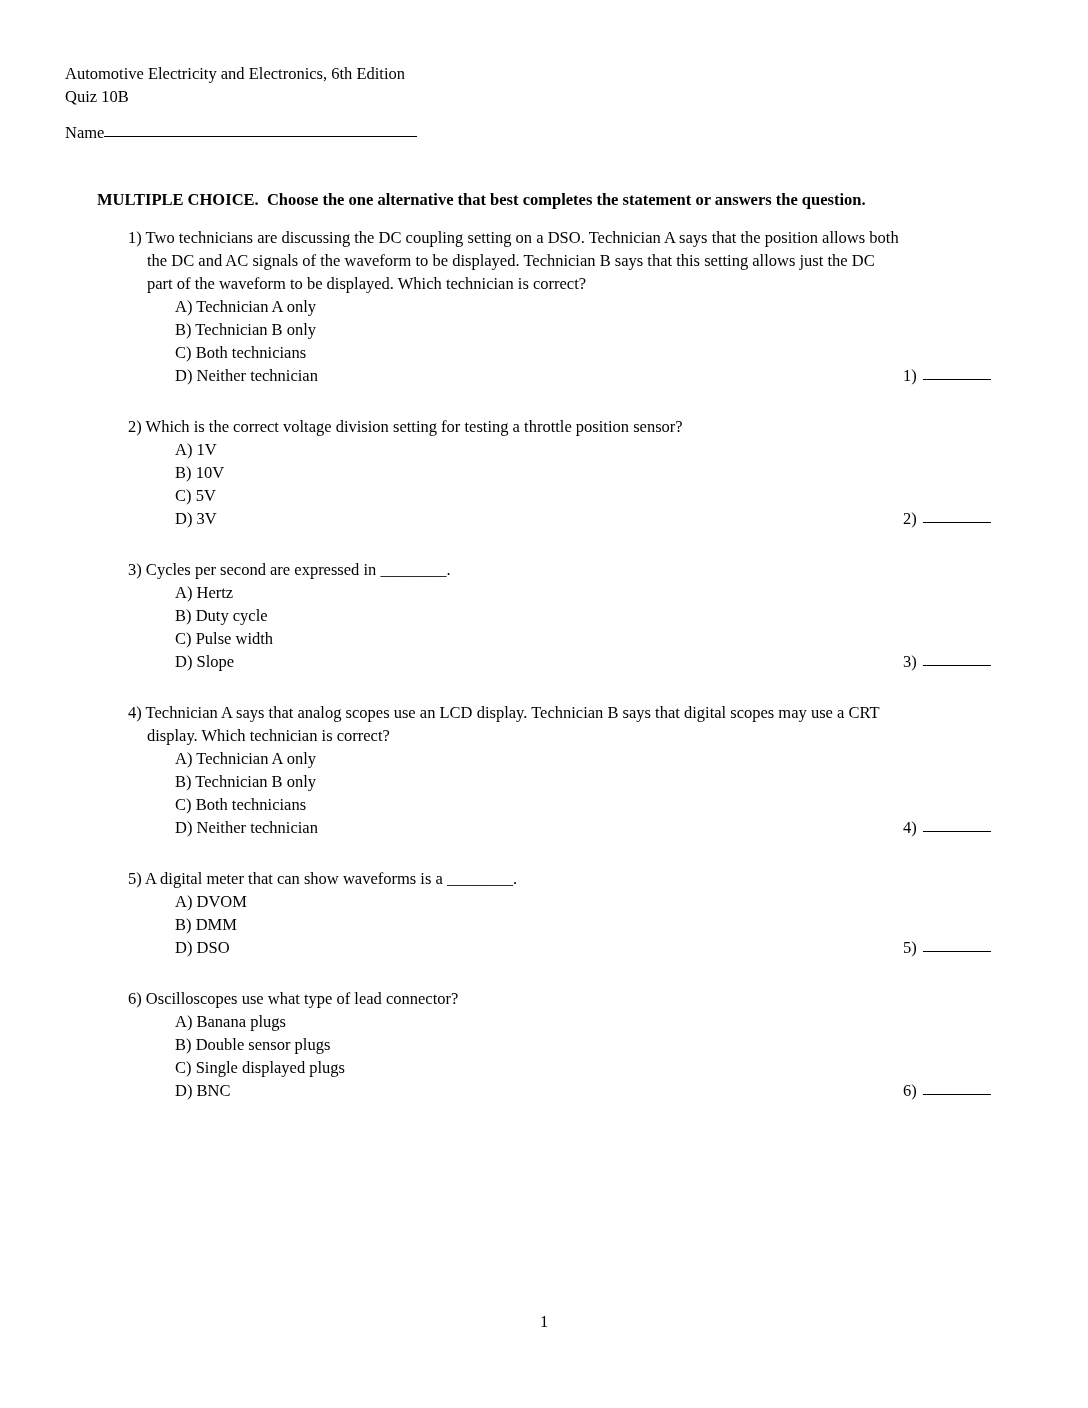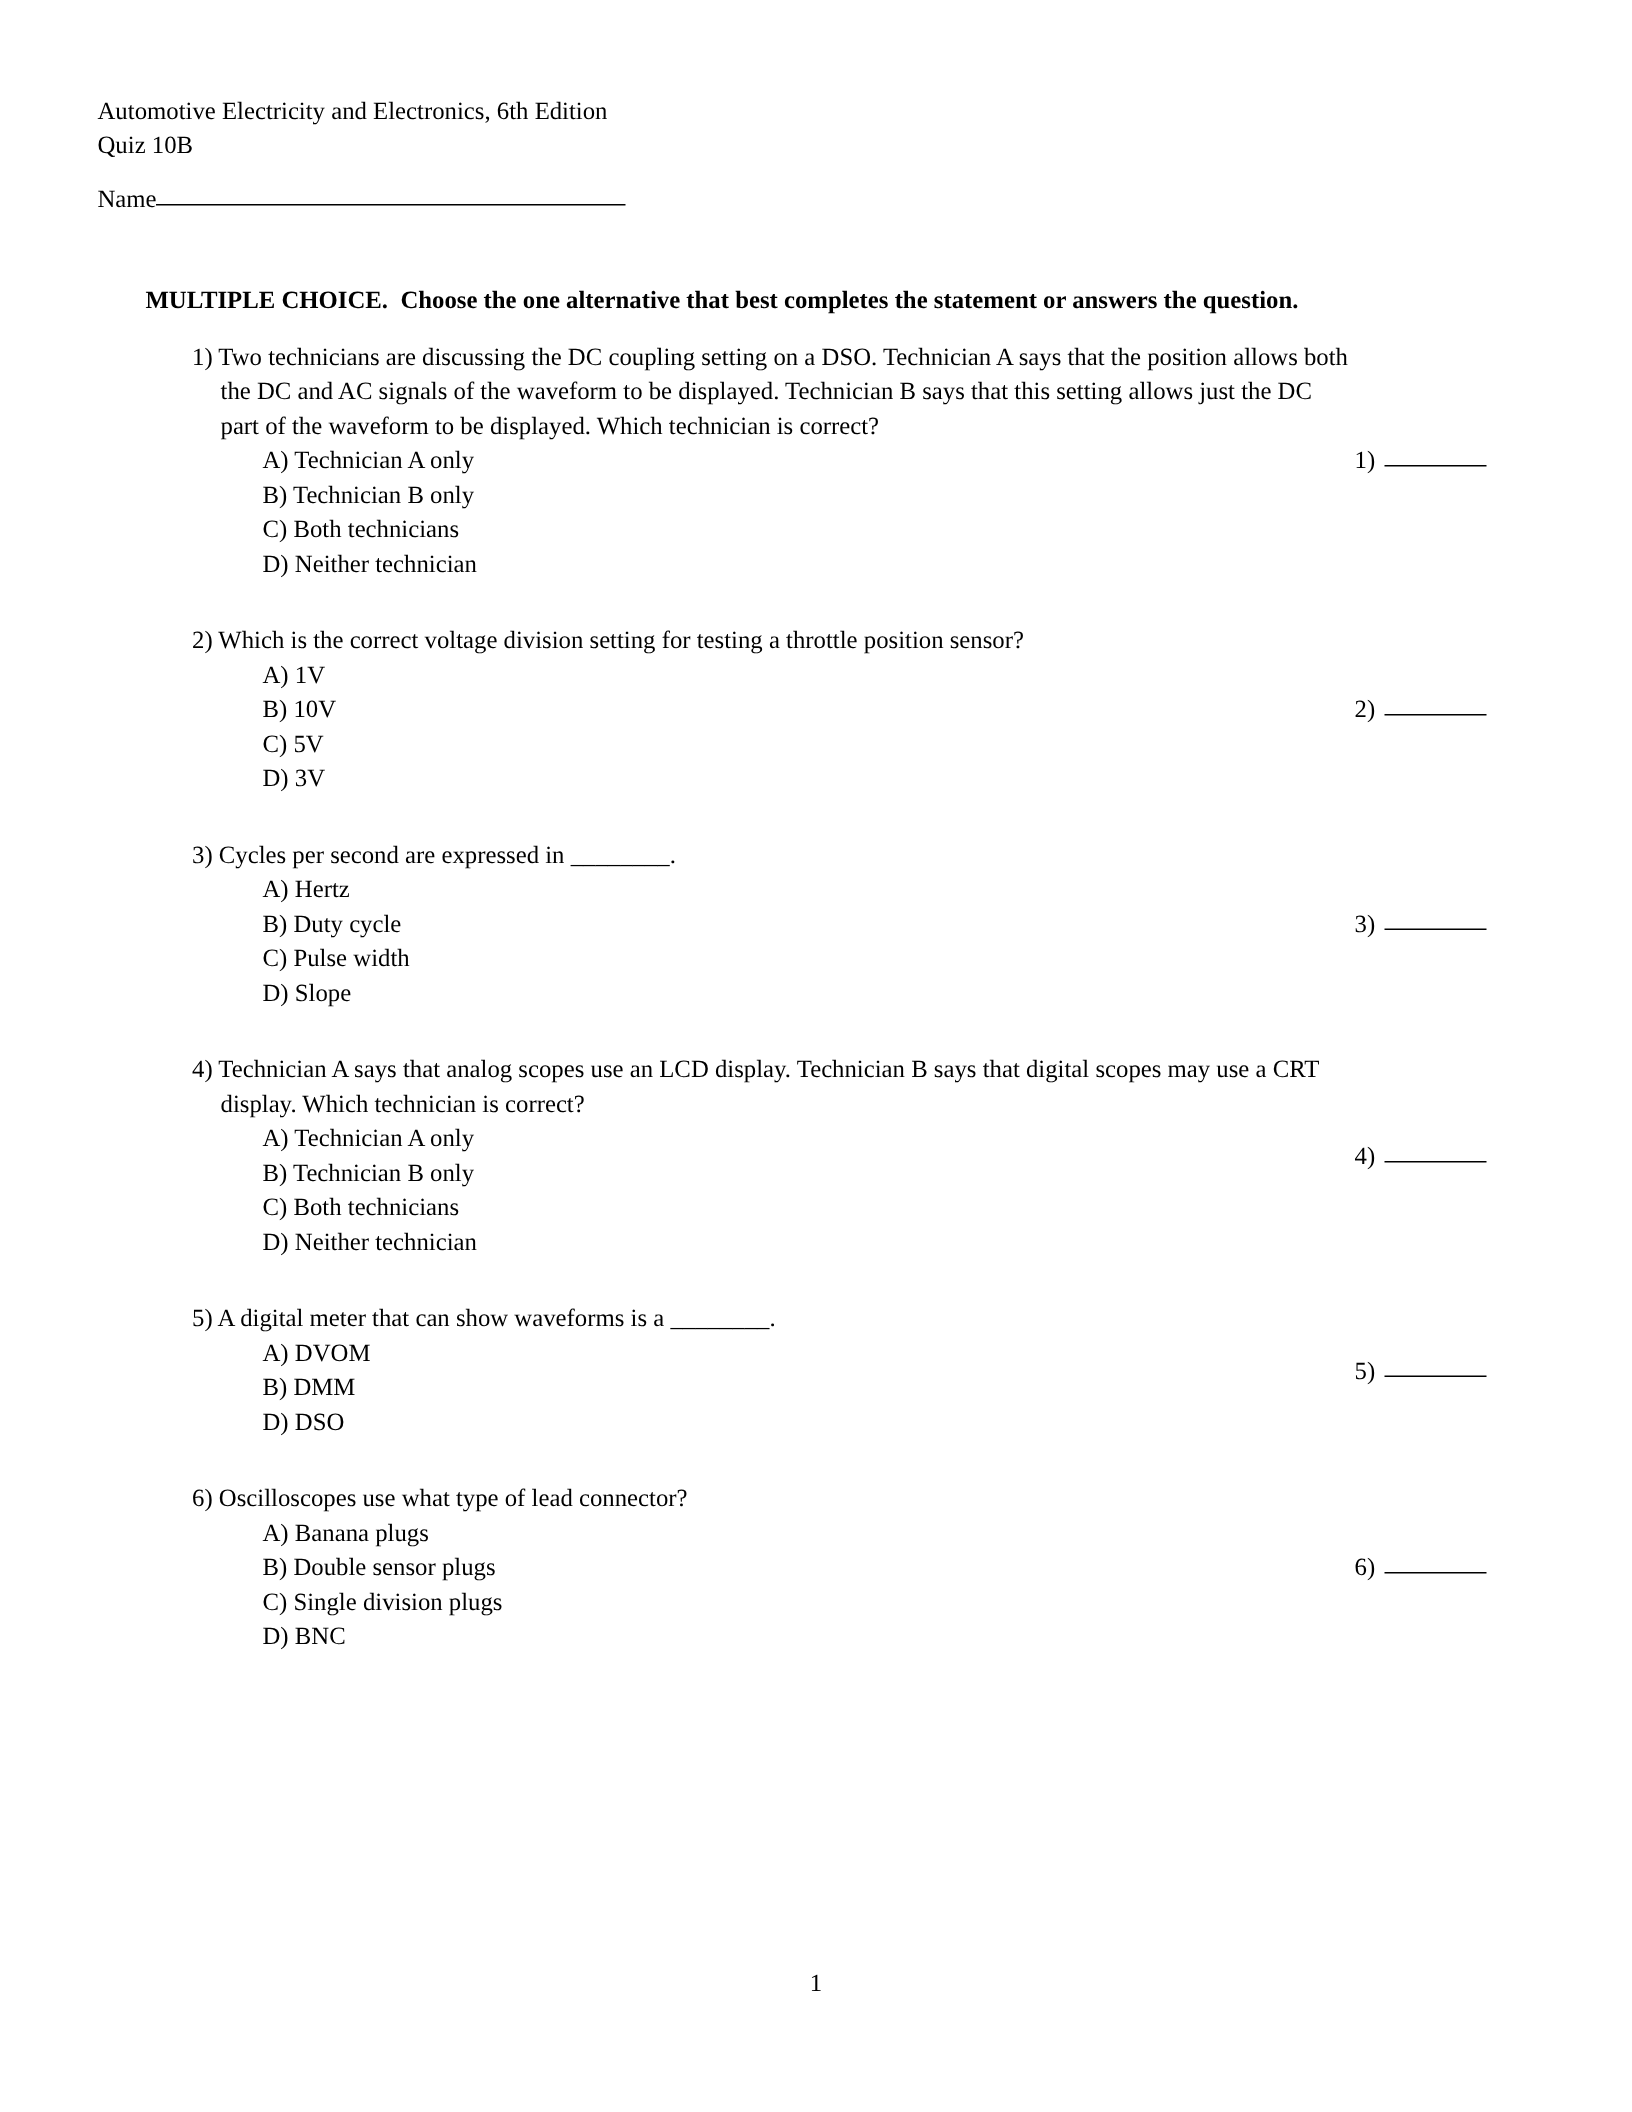--- a/index.html
+++ b/index.html
@@ -39,21 +39,21 @@
     font-weight: 700;
     margin-left: 32px;
   }
   .mc-heading .mc-label { font-weight: 700; }
   .mc-heading .mc-rest  { font-weight: 700; }
   .questions-list {
     margin-top: 15px;
   }
   .question-block {
     display: flex;
-    align-items: center;
+    align-items: flex-end;
     margin-bottom: 28px;
   }
   .q-main {
     flex: 0 0 838px;
     box-sizing: border-box;
     padding-left: 63px;
   }
   .q-text {
     padding-left: 19px;
     text-indent: -19px;
@@ -162,21 +162,21 @@
           </div>
         </div>
         <div class="q-answer"><span>5)</span><span class="answer-blank">&nbsp;</span></div>
       </div>
       <div class="question-block">
         <div class="q-main">
           <div class="q-text">6) Oscilloscopes use what type of lead connector?</div>
           <div class="q-choices">
             <div class="q-choice">A) Banana plugs</div>
             <div class="q-choice">B) Double sensor plugs</div>
-            <div class="q-choice">C) Single division plugs</div>
+            <div class="q-choice">C) Single displayed plugs</div>
             <div class="q-choice">D) BNC</div>
           </div>
         </div>
         <div class="q-answer"><span>6)</span><span class="answer-blank">&nbsp;</span></div>
       </div>
     </div>
 
   <div class="page-number">1</div>
 
 </div>

